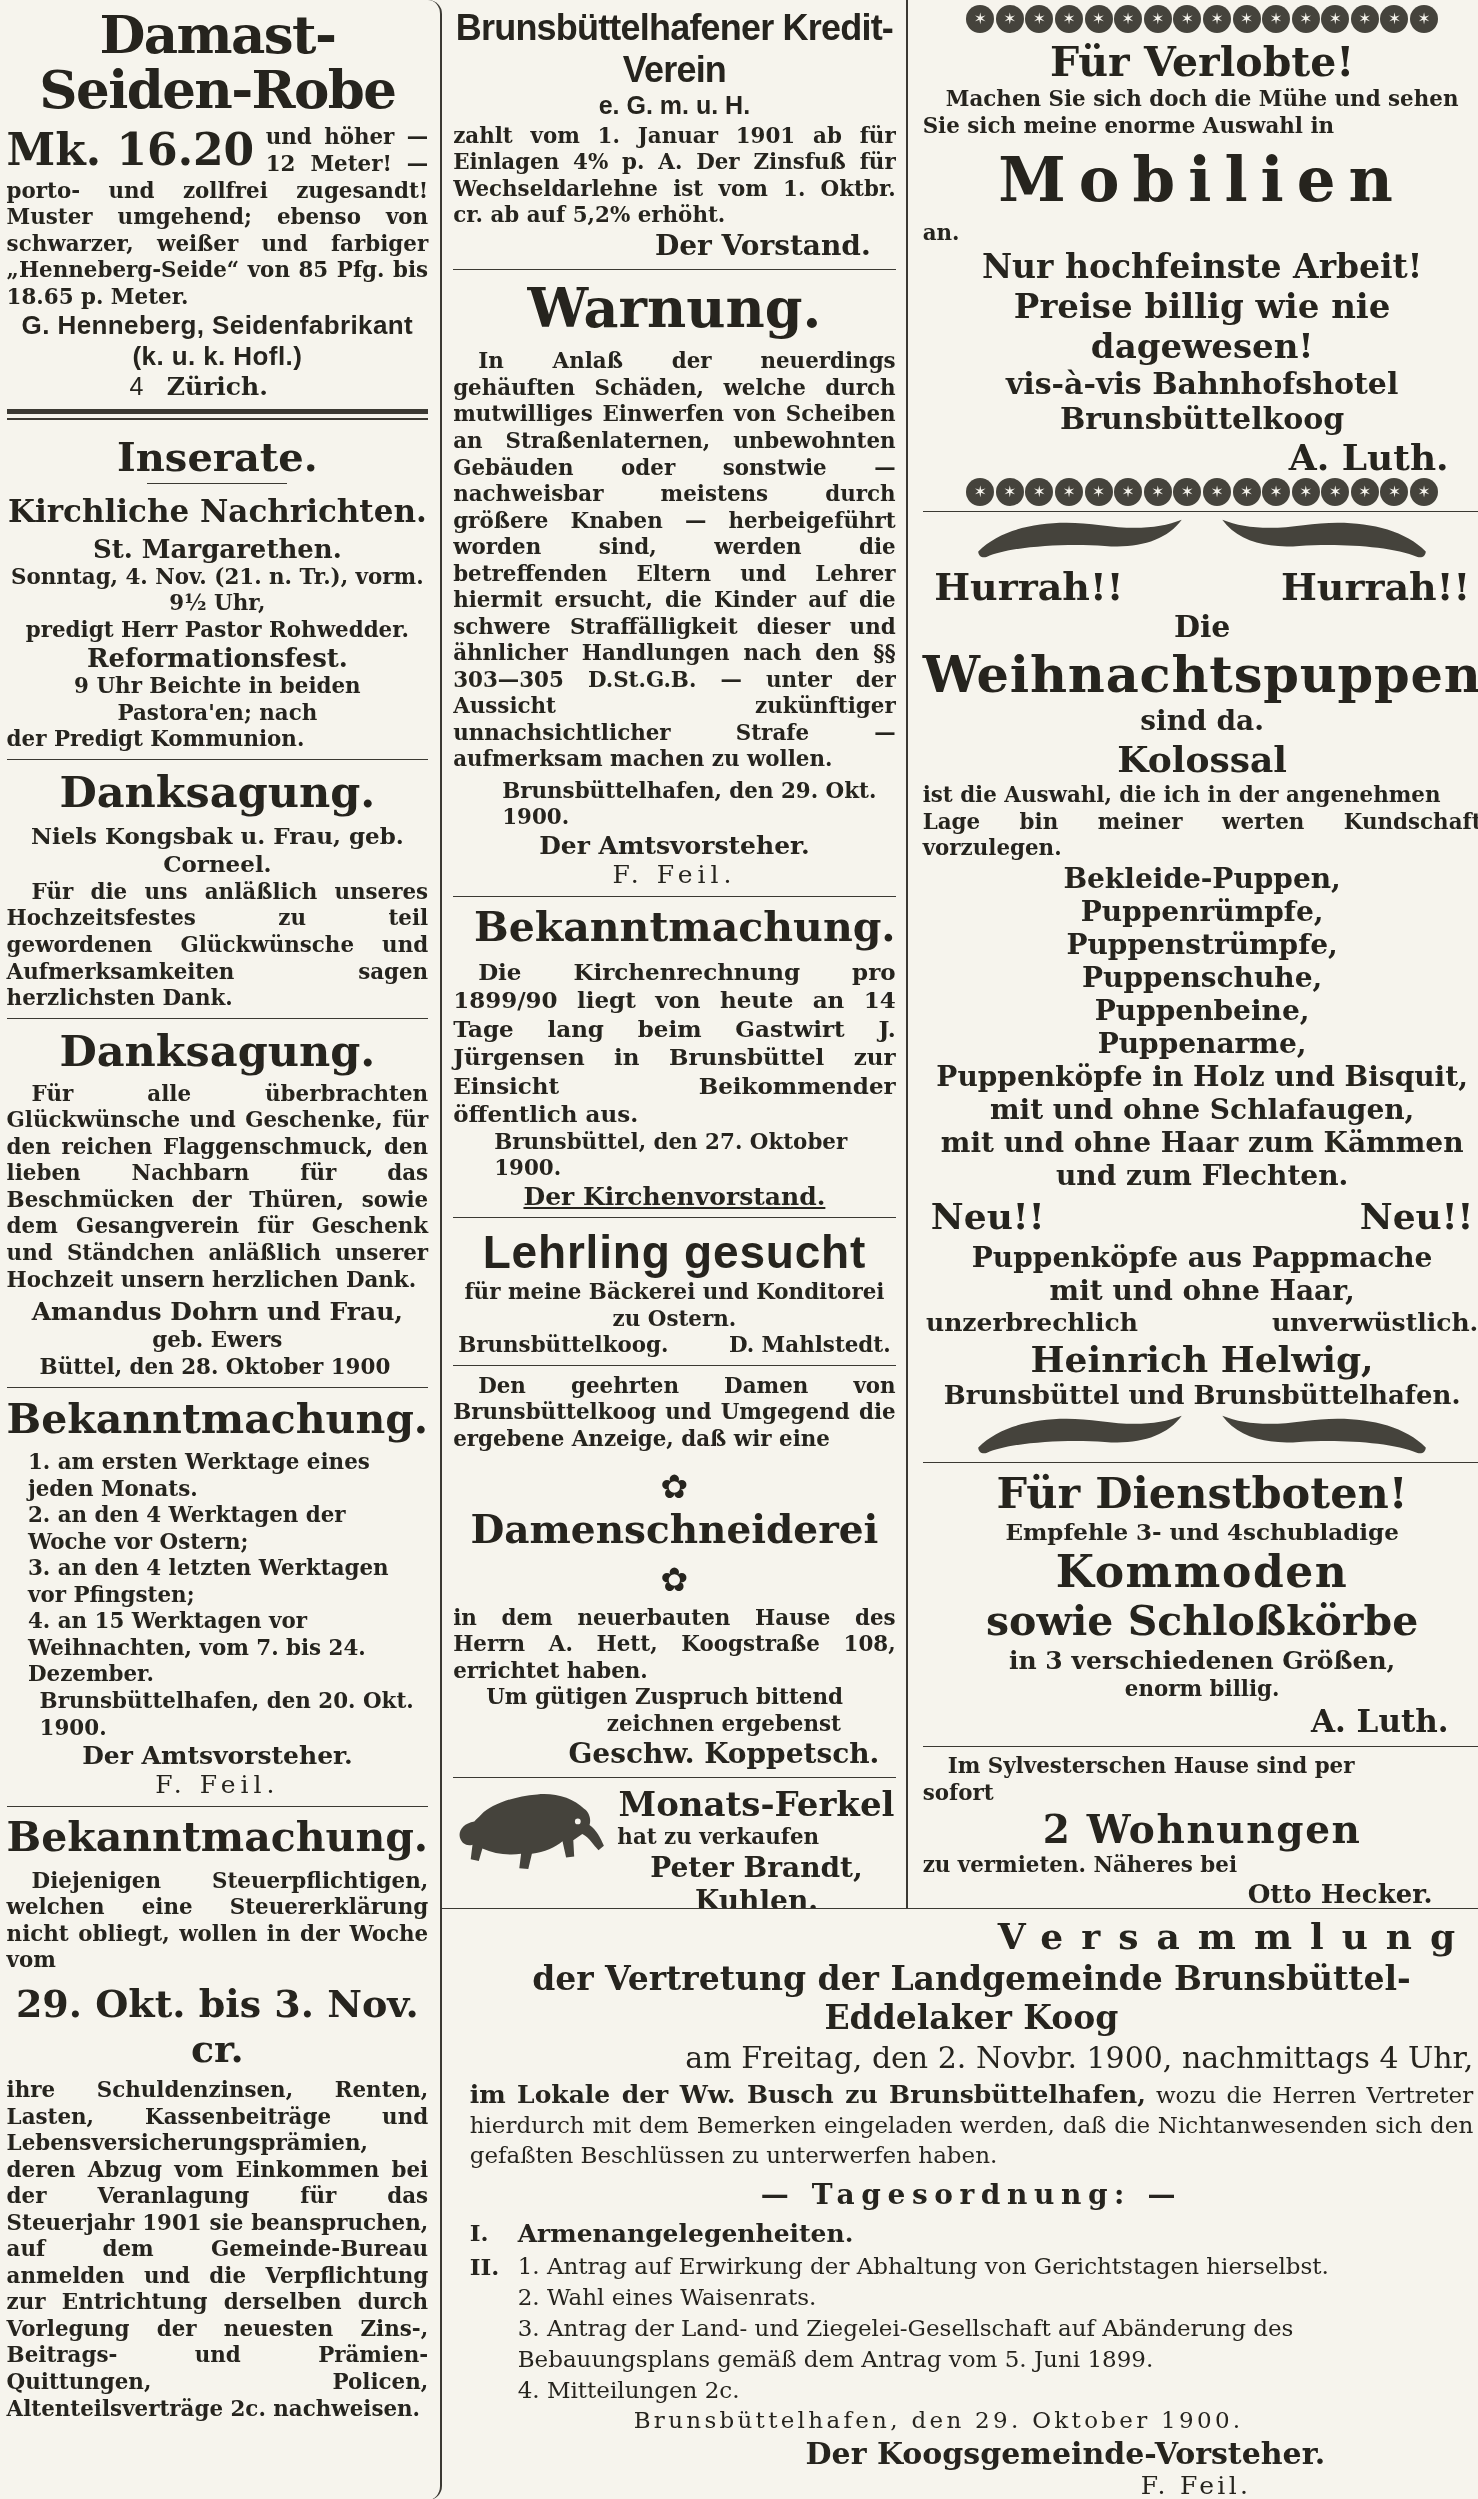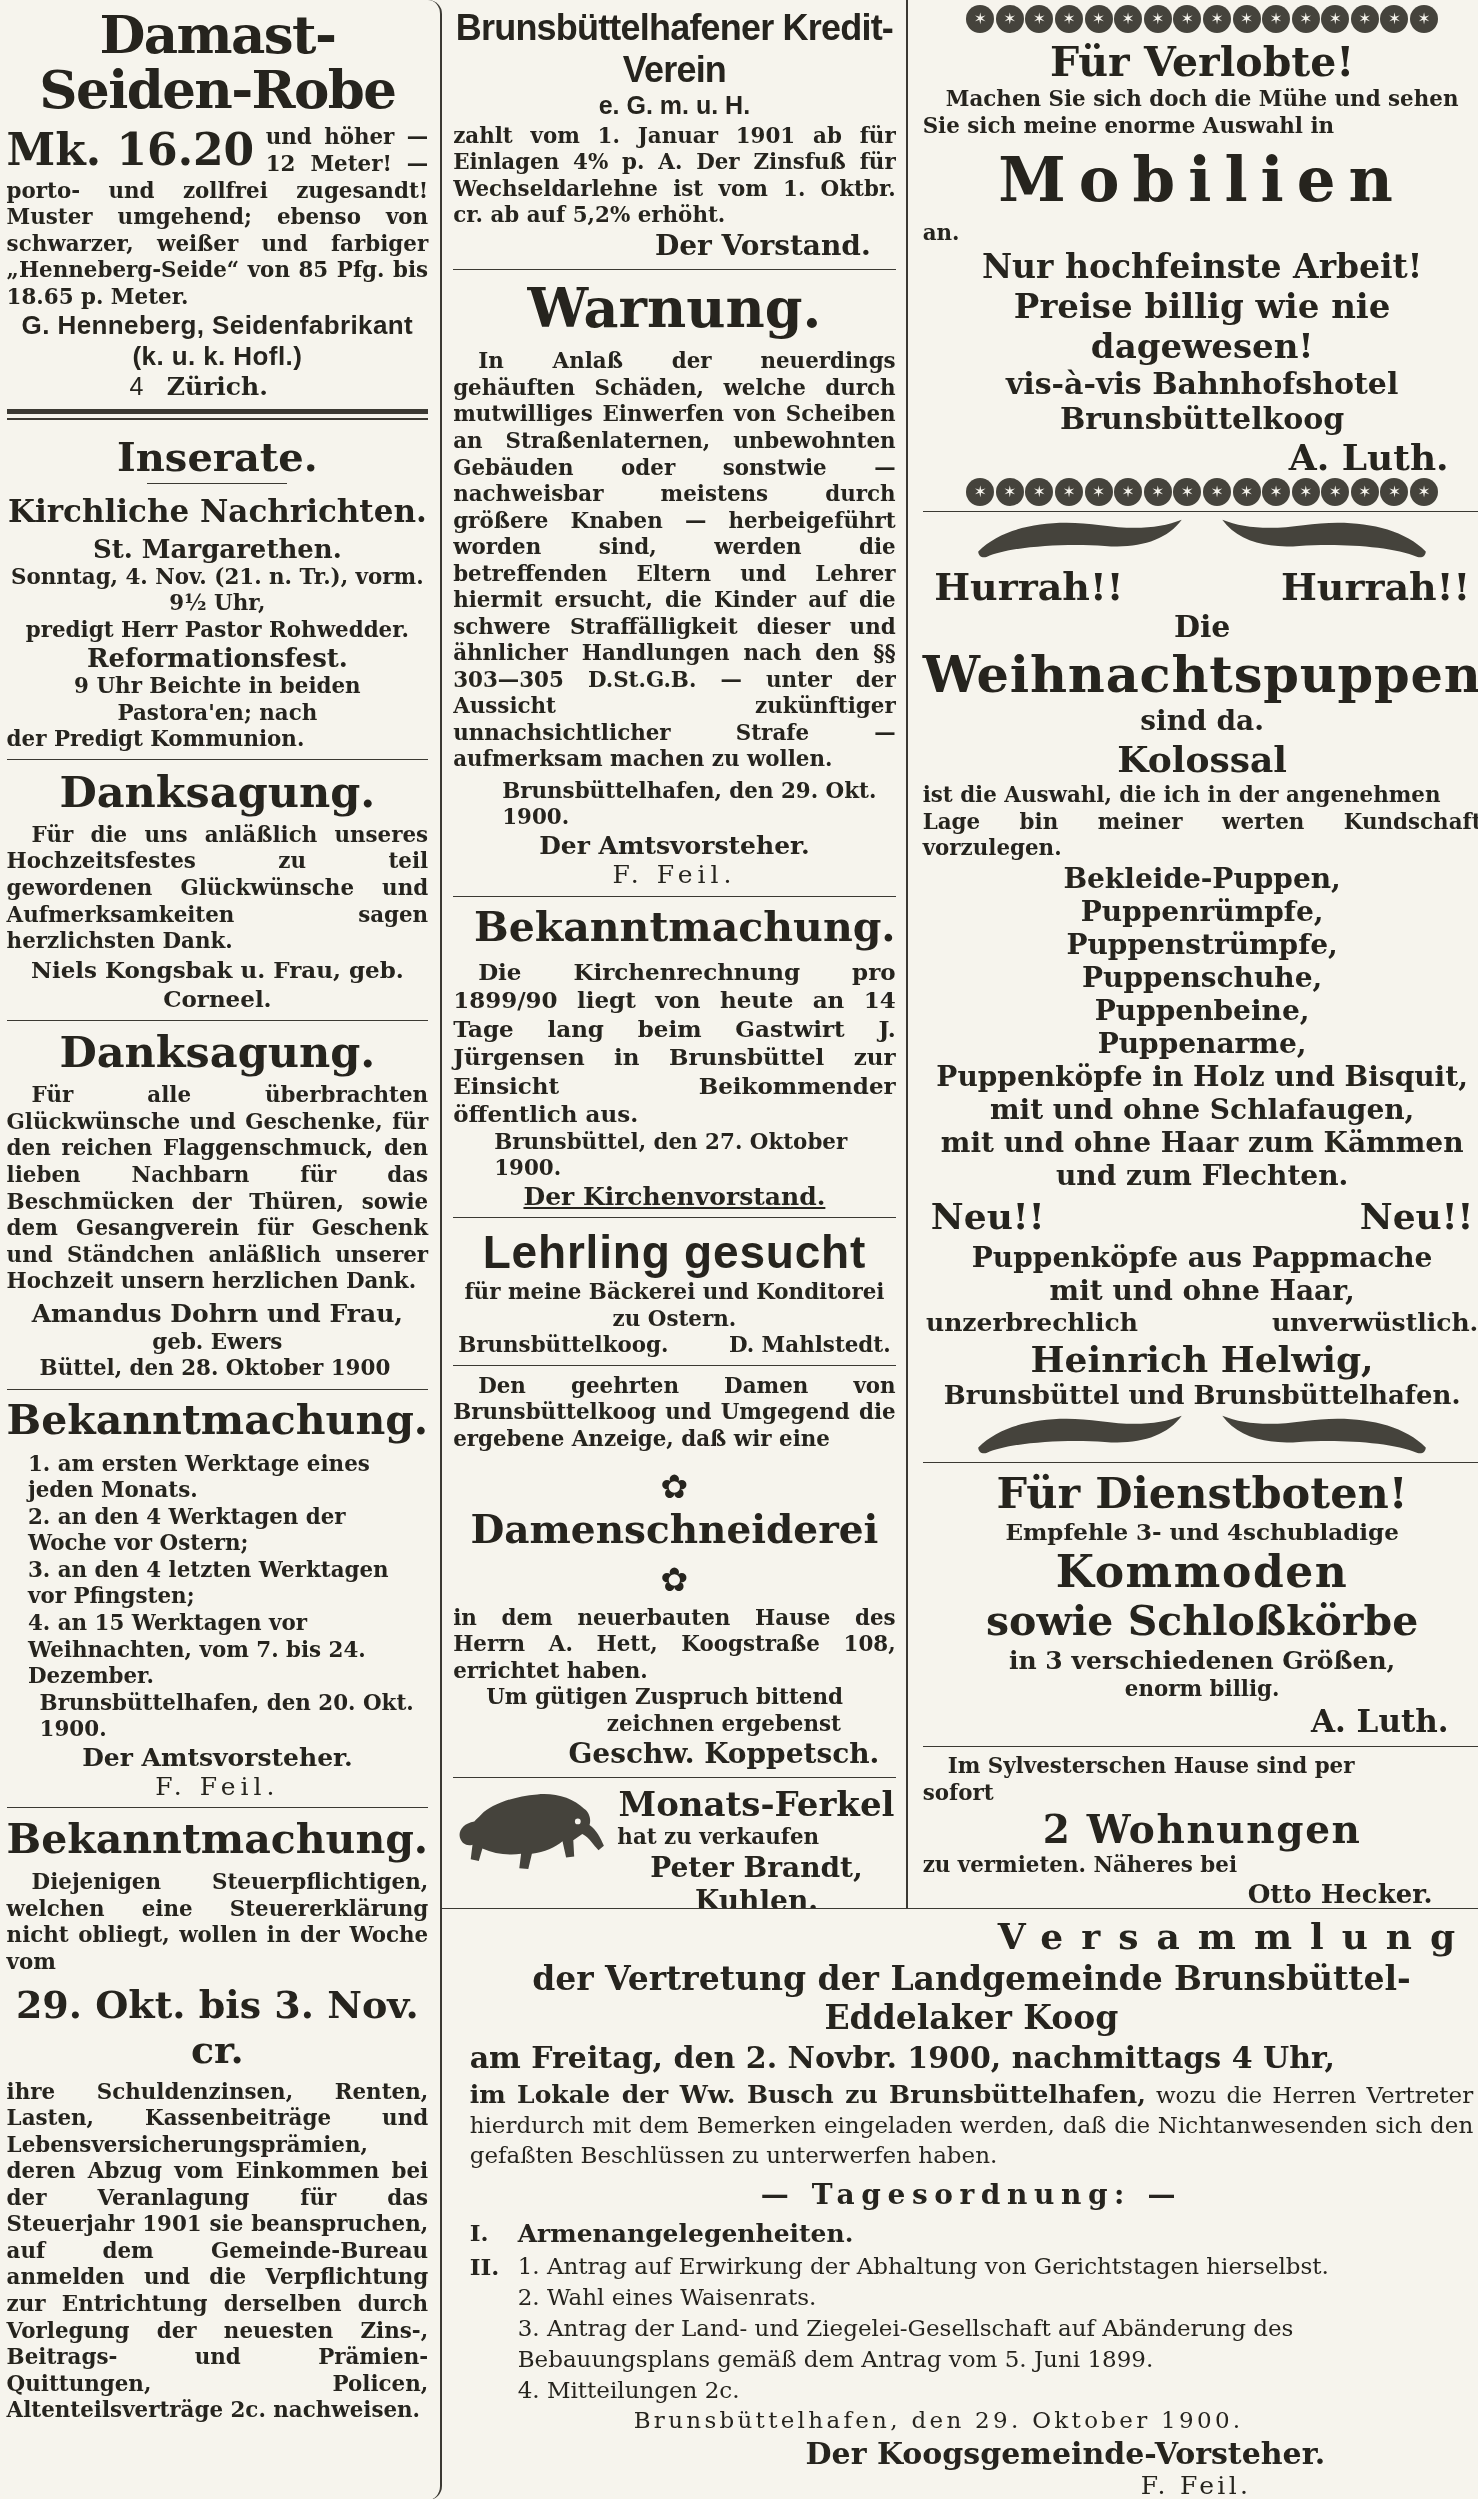--- a/index.html
+++ b/index.html
@@ -61,21 +61,21 @@
   .t-neu{font-size:36px;font-weight:bold;}
   .t-pappmache{font-size:28px;font-weight:bold;text-align:center;}
   .t-helwig{font-size:36px;font-weight:bold;text-align:center;}
   .t-helwig2{font-size:26px;font-weight:bold;text-align:center;}
   .t-dienst{font-size:43px;font-weight:bold;text-align:center;}
   .t-kommoden{font-size:44px;font-weight:bold;text-align:center;letter-spacing:1.6px;}
   .t-schloss{font-size:41px;font-weight:bold;text-align:center;}
   .t-wohnungen{font-size:39px;font-weight:bold;text-align:center;letter-spacing:1.6px;}
   .t-versammlung{font-size:36px;font-weight:bold;text-align:right;letter-spacing:18px;}
   .t-vers-line1{font-size:33px;font-weight:bold;text-align:center;margin-top:1.6px;}
-  .t-vers-line2{font-size:30px;font-weight:bold;text-align:left;margin:3.3px 0;}
+  .t-vers-line2{font-size:30px;font-weight:normal;text-align:right;margin:3.3px 0;}
   .t-tagesordnung{font-size:28px;font-weight:bold;text-align:center;letter-spacing:6.6px;margin:6.6px 0;}
   .vers-body{font-size:23px;line-height:1.3;text-align:justify;}
   .vers-strong{font-weight:bold;font-size:25px;}
   .agenda-row{display:flex;font-size:23px;line-height:1.35;}
   .agenda-label{width:48px;font-weight:bold;flex:none;}
   .agenda-text{flex:1;}
   .sig-center{font-size:25px;font-weight:bold;text-align:center;}
   .sig-big{font-size:28px;font-weight:bold;}
 
   
@@ -128,22 +128,22 @@
       <div class="body-t c">Sonntag, 4. Nov. (21. n. Tr.), vorm. 9½ Uhr,</div>
       <div class="body-t c">predigt Herr Pastor Rohwedder.</div>
       <div class="t-parish">Reformationsfest.</div>
       <div class="body-t c">9 Uhr Beichte in beiden Pastora'en; nach</div>
       <div class="body-t">der Predigt Kommunion.</div>
       <div class="rule"></div>
     </div>
 
     <div class="sec">
       <div class="t-dank">Danksagung.</div>
+      <div class="body-t c" style="font-size:23px;margin-top:1.6px;">Niels Kongsbak u. Frau, geb. Corneel.</div>
       <div class="body-t j">Für die uns anläßlich unseres Hochzeitsfestes zu teil gewordenen Glückwünsche und Aufmerksamkeiten sagen herzlichsten Dank.</div>
-      <div class="body-t c" style="font-size:23px;margin-top:1.6px;">Niels Kongsbak u. Frau, geb. Corneel.</div>
       <div class="rule"></div>
     </div>
 
     <div class="sec">
       <div class="t-dank">Danksagung.</div>
       <div class="body-t j">Für alle überbrachten Glückwünsche und Geschenke, für den reichen Flaggenschmuck, den lieben Nachbarn für das Beschmücken der Thüren, sowie dem Gesangverein für Geschenk und Ständchen anläßlich unserer Hochzeit unsern herzlichen Dank.</div>
       <div class="body-t c" style="font-size:25px;margin-top:3.3px;">Amandus Dohrn und Frau,</div>
       <div class="body-t c">geb. Ewers</div>
       <div class="body-t" style="padding-left:33px;">Büttel, den 28. Oktober 1900</div>
       <div class="rule"></div>

